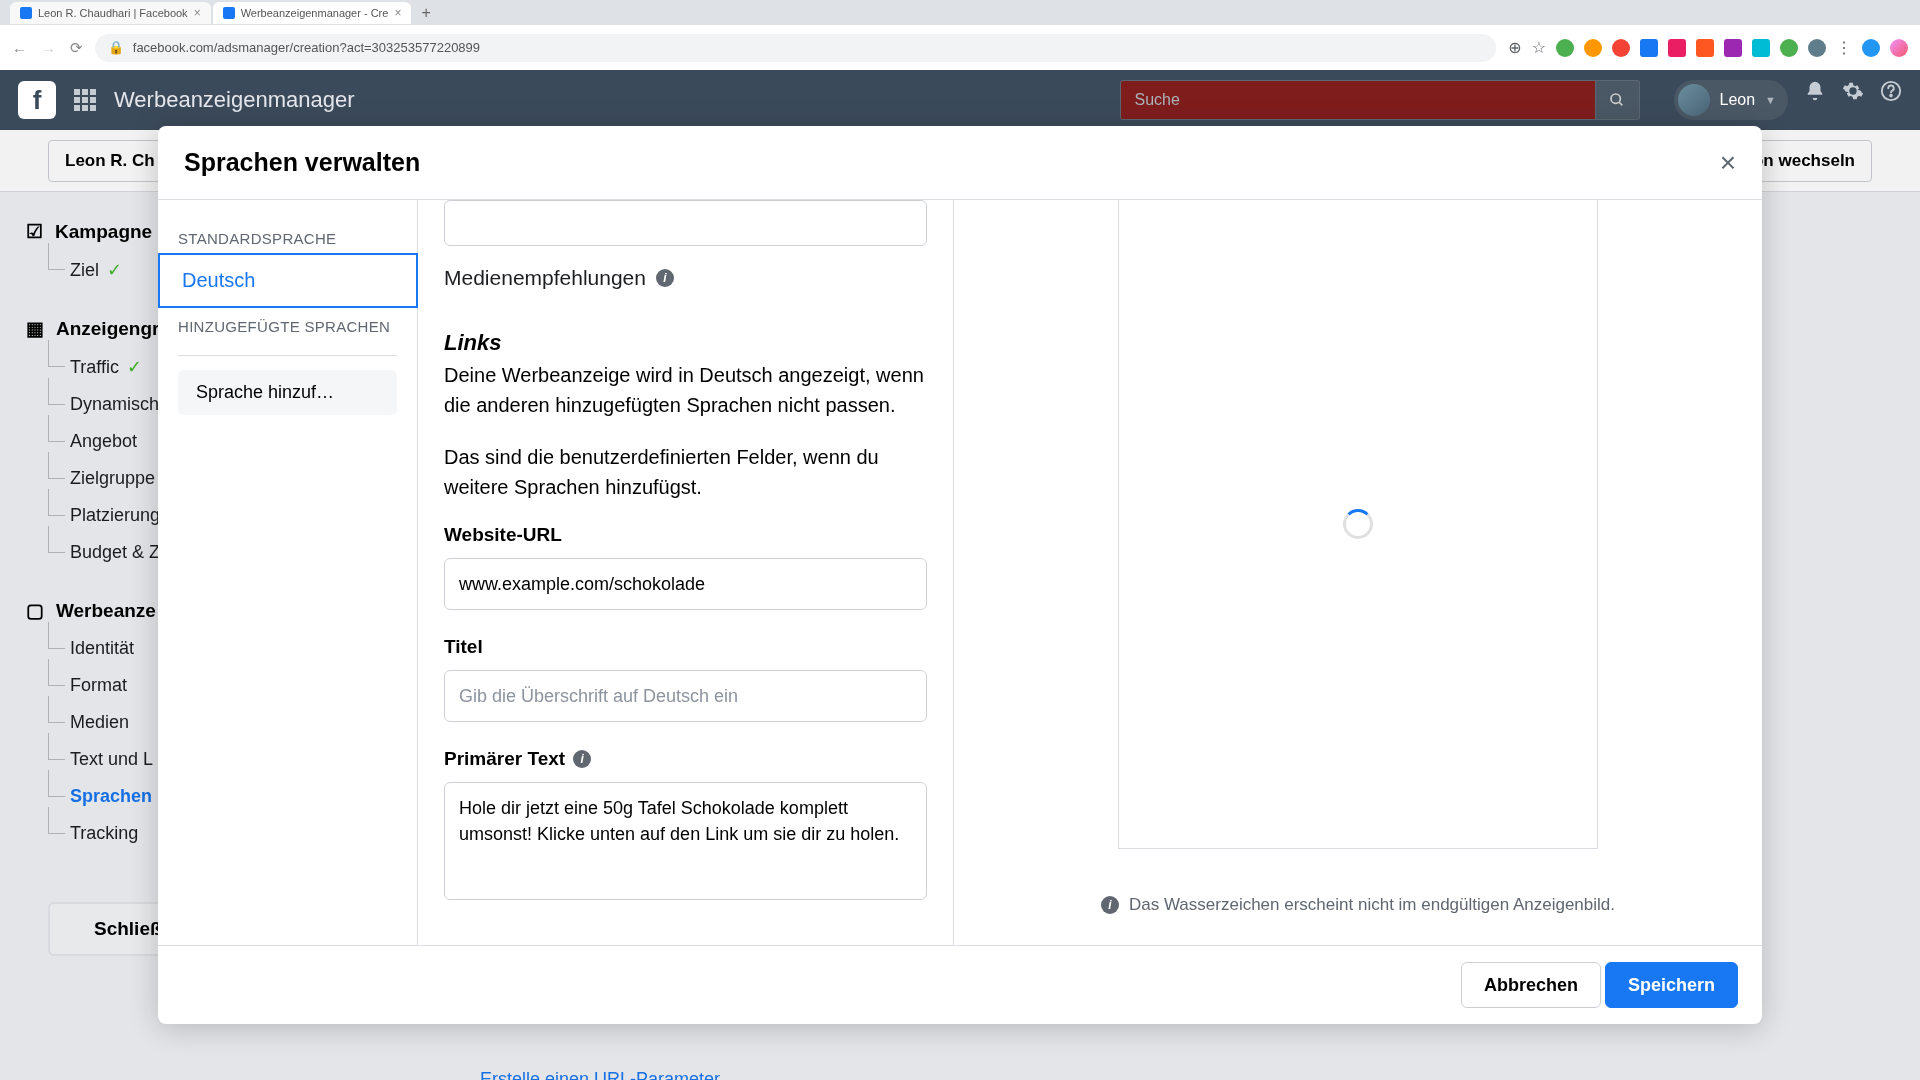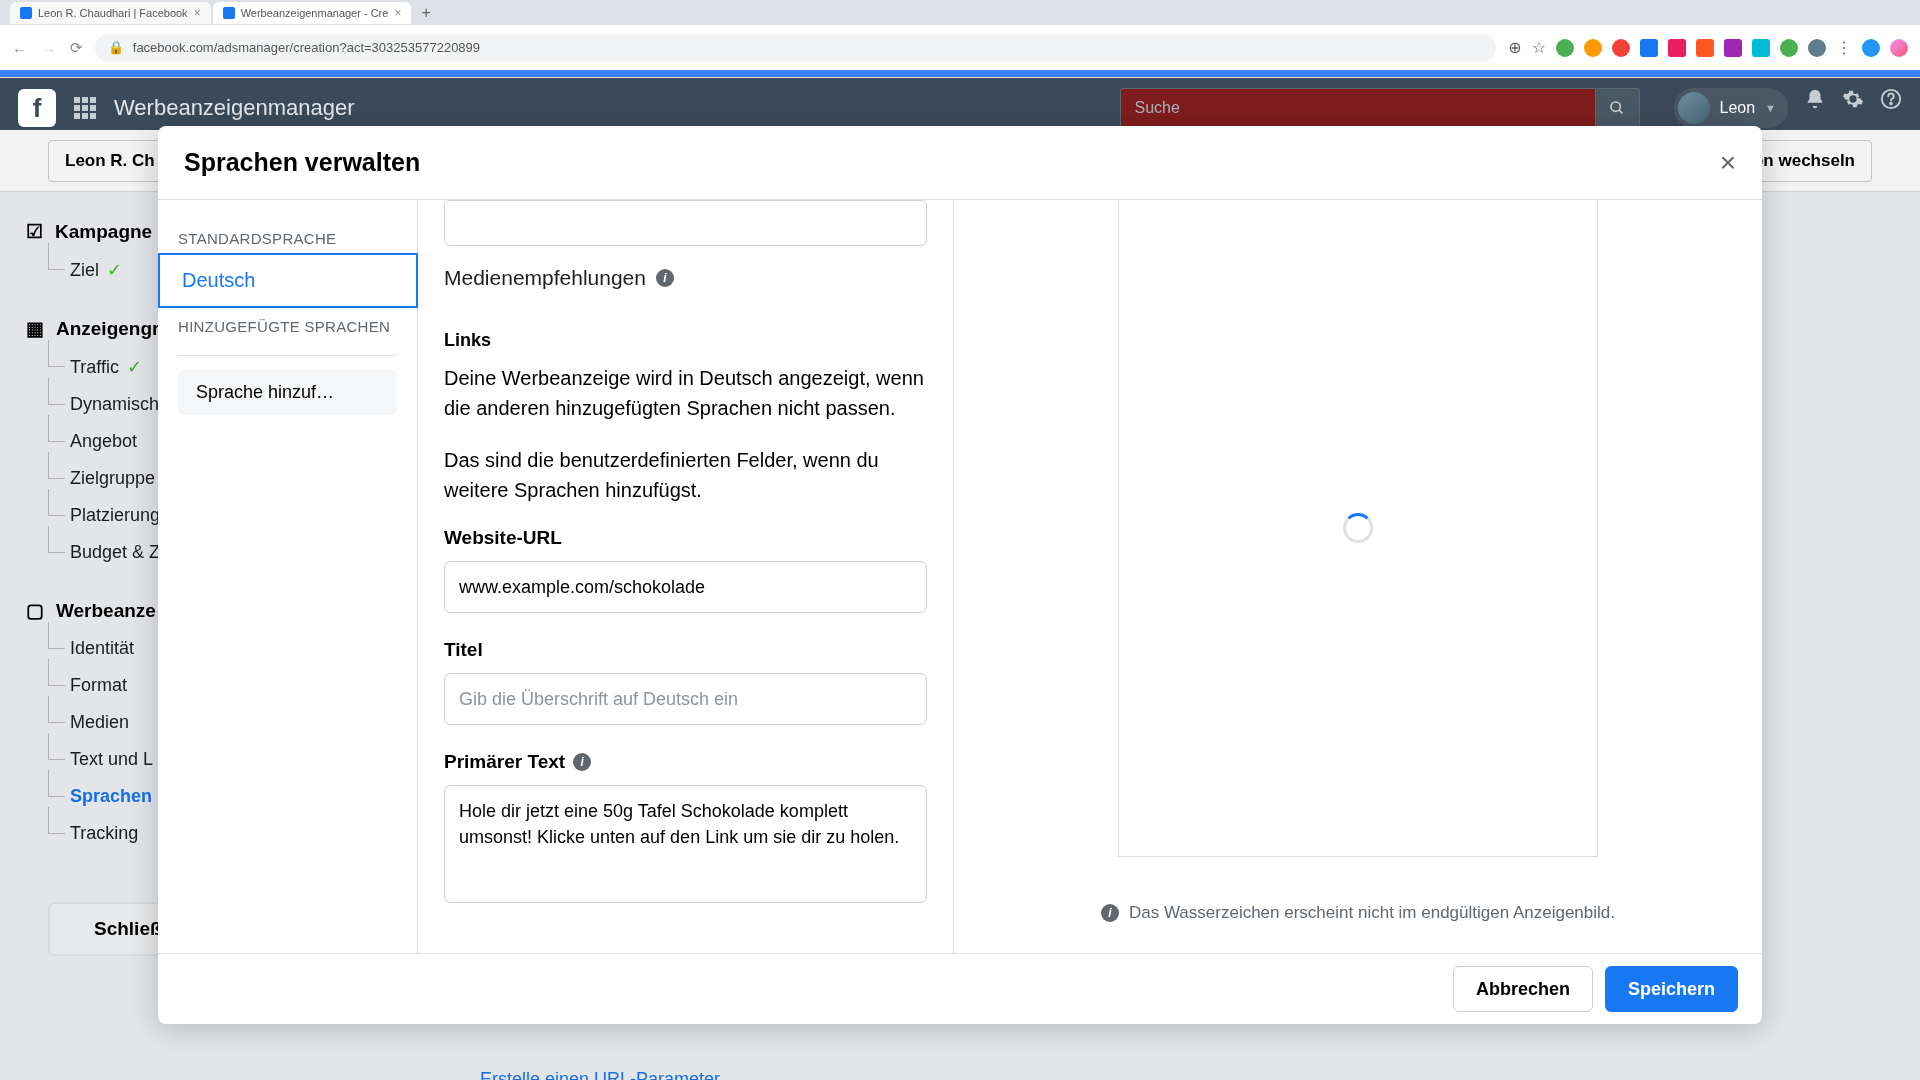--- a/index.html
+++ b/index.html
@@ -1,19 +1,19 @@
 <!DOCTYPE html>
 <html><head>
 <meta charset="utf-8">
 <style>
 * { margin: 0; padding: 0; box-sizing: border-box; font-family: Helvetica, Arial, sans-serif; }
 body { background: #fff; width: 1920px; height: 1080px; overflow: hidden; position: relative; }
 
 
-.browser-chrome { height: 78px; background: #3b82f6; border-bottom: 1px solid #ddd; }
+.browser-chrome { height: 70px; background: #4d7c0f; border-bottom: 1px solid #ddd; }
 .tab-bar { height: 25px; background: #dee1e6; display: flex; align-items: center; padding: 0 10px; gap: 2px; }
 .tab { height: 22px; background: #f8f8f8; border-radius: 6px 6px 0 0; display: flex; align-items: center; padding: 0 10px; font-size: 11px; color: #555; gap: 6px; min-width: 180px; }
 .tab.active { background: #fff; }
 .tab-icon { width: 12px; height: 12px; background: #1877f2; border-radius: 2px; }
 .tab-close { color: #888; font-size: 12px; cursor: pointer; margin-left: auto; }
 .new-tab { color: #666; font-size: 16px; padding: 0 8px; cursor: pointer; }
 .addr-bar { height: 45px; display: flex; align-items: center; padding: 0 12px; gap: 12px; background: #fff; }
 .nav-arrows { display: flex; gap: 14px; color: #888; font-size: 15px; }
 .url-field { flex: 1; height: 28px; background: #f1f3f4; border-radius: 14px; display: flex; align-items: center; padding: 0 14px; font-size: 13px; color: #555; gap: 8px; }
 .lock { color: #5f6368; }
@@ -62,36 +62,36 @@
 .lp-item { padding: 14px 22px; font-size: 20px; cursor: pointer; }
 .lp-item.selected { color: #1877f2; border: 2px solid #1877f2; border-left: 4px solid #1877f2; margin: 0 -1px 0 -2px; }
 .lp-divider { height: 1px; background: #dadde1; margin: 14px 20px; }
 .add-lang { margin: 0 20px; padding: 12px 18px; background: #f5f6f7; border-radius: 6px; font-size: 18px; cursor: pointer; white-space: nowrap; overflow: hidden; text-overflow: ellipsis; }
 
 
 .form-panel { flex: 1; border-right: 1px solid #dadde1; padding: 0 26px 30px; overflow-y: auto; max-width: 536px; }
 .stub-input { height: 46px; border: 1px solid #ccd0d5; border-radius: 6px; width: 100%; margin-bottom: 20px; }
 .media-rec { font-size: 21px; color: #1c1e21; display: flex; align-items: center; gap: 10px; margin-bottom: 40px; }
 .info-dot { width: 18px; height: 18px; border-radius: 50%; background: #606770; color: #fff; font-size: 12px; display: flex; align-items: center; justify-content: center; font-weight: bold; font-style: italic; }
-.h-links { font-size: 18px; font-weight: 700; margin-bottom: 12px; }
+.h-links { font-size: 22px; font-weight: 700; margin-bottom: 4px; font-style: italic; }
 .body-p { font-size: 20px; line-height: 1.5; margin-bottom: 22px; }
 .f-label { font-size: 19px; font-weight: 700; margin-bottom: 12px; display: flex; align-items: center; gap: 8px; }
 .f-input { width: 100%; height: 52px; border: 1px solid #ccd0d5; border-radius: 6px; padding: 0 14px; font-size: 18px; margin-bottom: 26px; }
 .f-input::placeholder { color: #8d949e; }
 .f-textarea { width: 100%; height: 118px; border: 1px solid #ccd0d5; border-radius: 6px; padding: 12px 14px; font-size: 18px; line-height: 1.45; resize: none; margin-bottom: 20px; }
 
 
 .preview-panel { flex: 1; display: flex; flex-direction: column; align-items: center; padding: 0 20px; }
 .preview-box { width: 480px; flex: 1; border: 1px solid #dadde1; border-top: none; display: flex; align-items: center; justify-content: center; margin-bottom: 46px; }
 .spinner { width: 30px; height: 30px; border: 3px solid #e0e0e0; border-top-color: #1877f2; border-radius: 50%; animation: spin 1s linear infinite; }
 @keyframes spin { to { transform: rotate(360deg); } }
 .watermark-note { font-size: 17px; color: #606770; display: flex; align-items: center; gap: 10px; margin-bottom: 30px; }
 
 
-.modal-foot { height: 71px; border-top: 1px solid #dadde1; display: flex; align-items: center; justify-content: flex-end; gap: 12px; padding: 0 24px; }
+.modal-foot { height: 79px; border-top: 1px solid #dadde1; display: flex; align-items: center; justify-content: flex-end; gap: 4px; padding: 0 24px; }
 .btn { height: 46px; padding: 0 22px; border-radius: 6px; font-size: 18px; font-weight: 600; cursor: pointer; border: 1px solid #ccd0d5; background: #fff; }
 .btn.primary { background: #1877f2; color: #fff; border-color: #1877f2; }
 
 .url-param { color: #1877f2; font-size: 18px; position: absolute; left: 480px; bottom: -10px; }
 
 svg { display: block; }
 </style>
 </head>
 <body>
 

